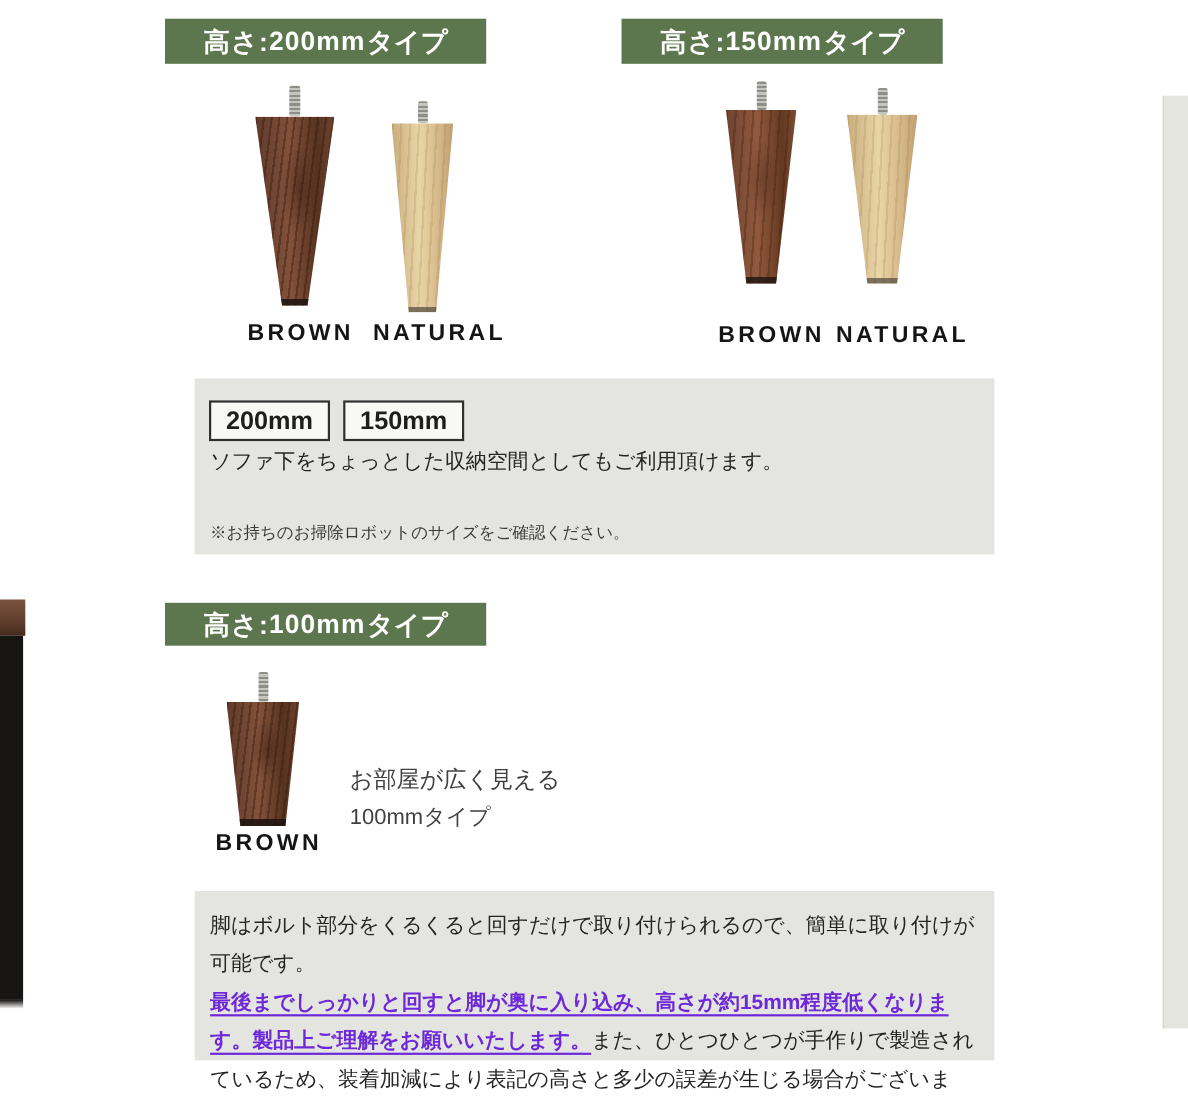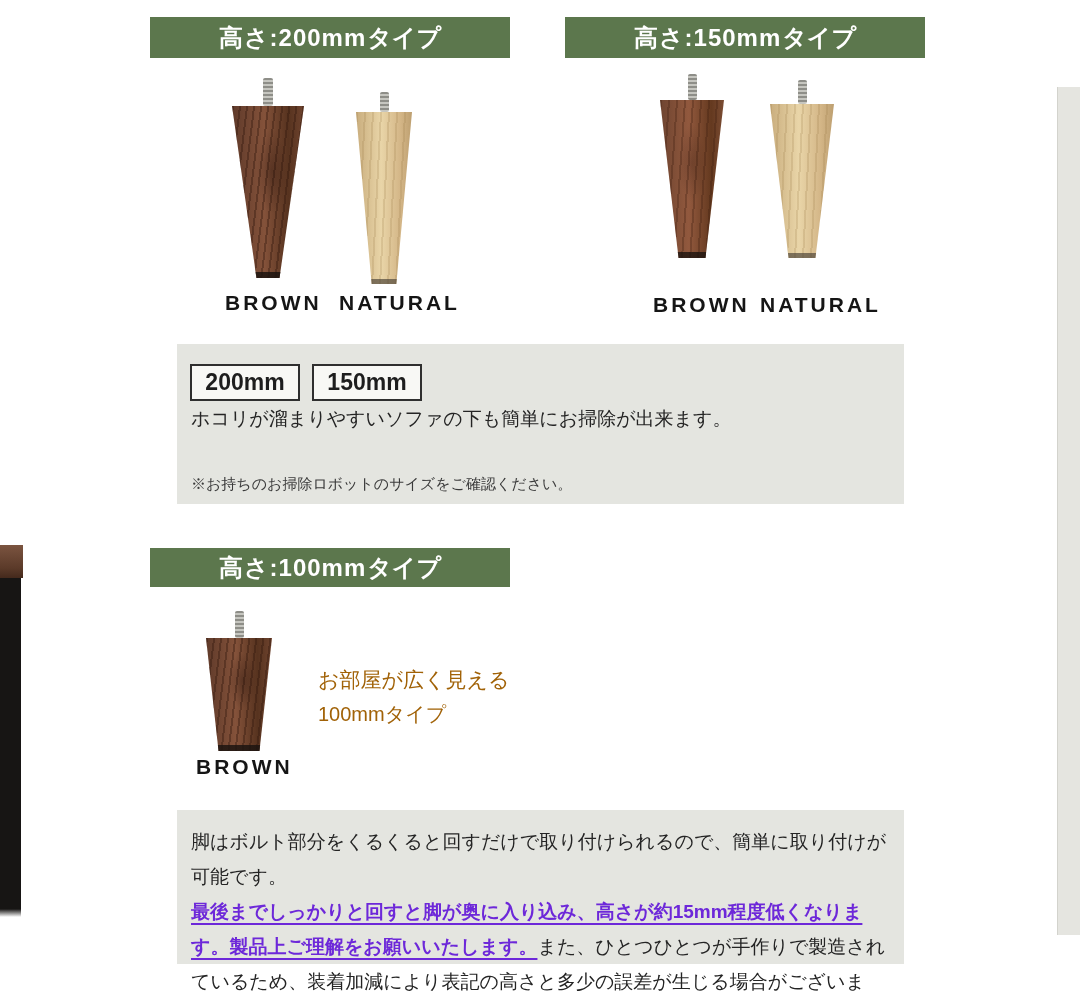--- a/index.html
+++ b/index.html
@@ -8,21 +8,21 @@
     overflow:hidden;font-family:"Liberation Sans",sans-serif;color:#2d2d2d;
   }
   
   .left-frag{position:absolute;left:0;top:545px;width:23px;height:372px;}
   .left-frag .wood{width:23px;height:33px;background:linear-gradient(to bottom,#7b5440,#5b3a29 70%,#44291c);}
   .left-frag .dark{width:21px;height:331px;background:#171514;}
   .left-frag .fade{width:21px;height:8px;background:linear-gradient(to bottom,#171514,rgba(23,21,20,0));}
   .right-strip{position:absolute;left:1057px;top:87px;width:23px;height:848px;background:#e5e5e0;border-left:1px solid #d3d3cd;}
   
   .banner{
-    position:absolute;width:360px;height:41px;background:#5c774d;color:#fff;
+    position:absolute;width:292px;height:41px;background:#5c774d;color:#fff;
     display:flex;align-items:center;justify-content:center;font-weight:bold;
   }
   .banner .b-main{font-size:24px;letter-spacing:1px;}
   .banner .b-suffix{font-size:24px;margin-left:1px;}
   #banner-200{left:150px;top:17px;}
   #banner-150{left:565px;top:17px;}
   #banner-100{left:150px;top:548px;height:39px;}
   
   .leg-wrap{position:absolute;display:flex;flex-direction:column;align-items:center;}
   .bolt{
@@ -66,21 +66,21 @@
     border:2px solid #2f2f2f;display:flex;align-items:center;justify-content:center;
     font-weight:bold;font-size:23px;color:#1e1e1e;
   }
   #tag-200{left:13px;}
   #tag-150{left:135px;}
   .note-line{position:absolute;left:14px;font-size:19px;color:#242424;white-space:nowrap;}
   #size-line1{top:62px;}
   #size-line2{top:97px;}
   #size-line3{top:131px;font-size:15px;color:#3a3a3a;}
   
-  .caption-line{position:absolute;left:318px;font-size:21px;color:#a16207;}
+  .caption-line{position:absolute;left:318px;font-size:21px;color:#404040;margin-top:28px;}
   #caption-1{top:666px;}
   #caption-2{top:701px;font-size:20px;}
   
   #install-note{top:810px;height:154px;}
   #install-note p{margin:0;padding:14px 14px 0 14px;font-size:19px;line-height:35px;color:#242424;}
   #install-note .em{
     font-weight:bold;text-decoration:underline;text-decoration-thickness:1.5px;
     text-underline-offset:5px;color:#6d28d9;
   }
 </style>
@@ -126,21 +126,21 @@
   <div class="leg-wrap" style="left:770px;top:80px;width:64px;">
     <div class="bolt" style="width:9px;height:24px;"></div>
     <div class="leg-body leg-natural clip-150" style="height:154px;"></div>
   </div>
   <div class="color-label" style="left:653px;top:293px;width:86px;">BROWN</div>
   <div class="color-label" style="left:760px;top:293px;width:94px;">NATURAL</div>
 
   <div class="note-box" id="size-note">
     <div class="size-tag" id="tag-200">200mm</div>
     <div class="size-tag" id="tag-150">150mm</div>
-    <div class="note-line" id="size-line1">ホコリが溜まりやすいソファの下も簡単にお掃除が出来ます。</div>
+    <div class="note-line" id="size-line1">ソファ下をちょっとした収納空間としてもご利用頂けます。</div>
     <div class="note-line" id="size-line3">※お持ちのお掃除ロボットのサイズをご確認ください。</div>
   </div>
 
   <div class="banner" id="banner-100">
     <span class="b-main">高さ:</span>
       <span class="b-main">100mm</span>
       <span class="b-suffix">タイプ</span>
   </div>
 
   <div class="leg-wrap" style="left:206px;top:611px;width:66px;">

